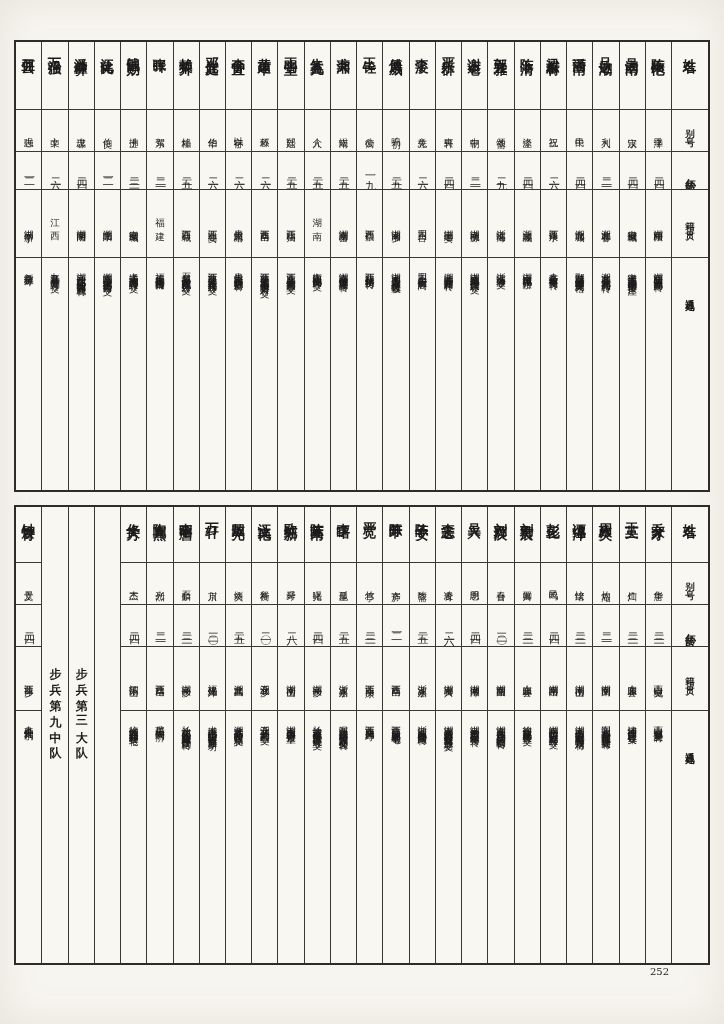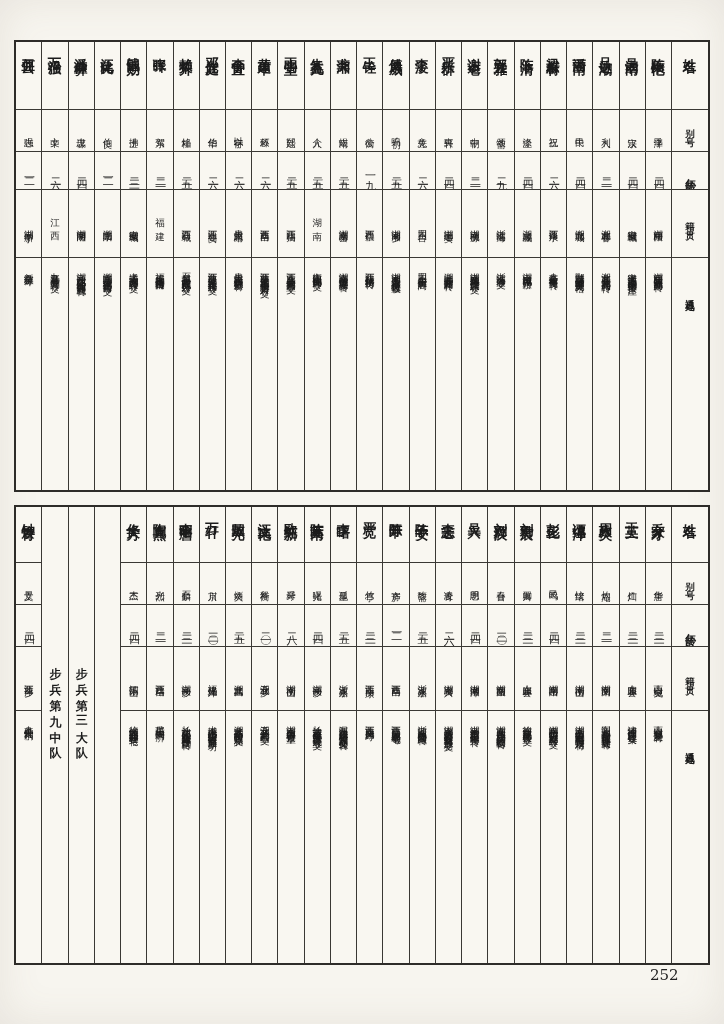--- a/index.html
+++ b/index.html
@@ -64,21 +64,21 @@
   
   .cell-full{flex:1 1 auto;align-items:flex-start;}
   .unit-text{
     writing-mode:vertical-rl;text-orientation:upright;
     font-size:12px;font-weight:bold;letter-spacing:16px;
     padding-top:150px;
   }
   .page-number{
     position:absolute;top:966px;left:650px;
     font-family:"DejaVu Serif",serif;
-    font-size:15px;color:#222;
+    font-size:10px;color:#222;
   }
 </style>
 </head>
 <body>
 
 <div class="page">
   <div class="table" id="t1">
       <div class="col header-col">
         <div class="cell c-name">
           <span class="vtext hdr">姓名</span>

